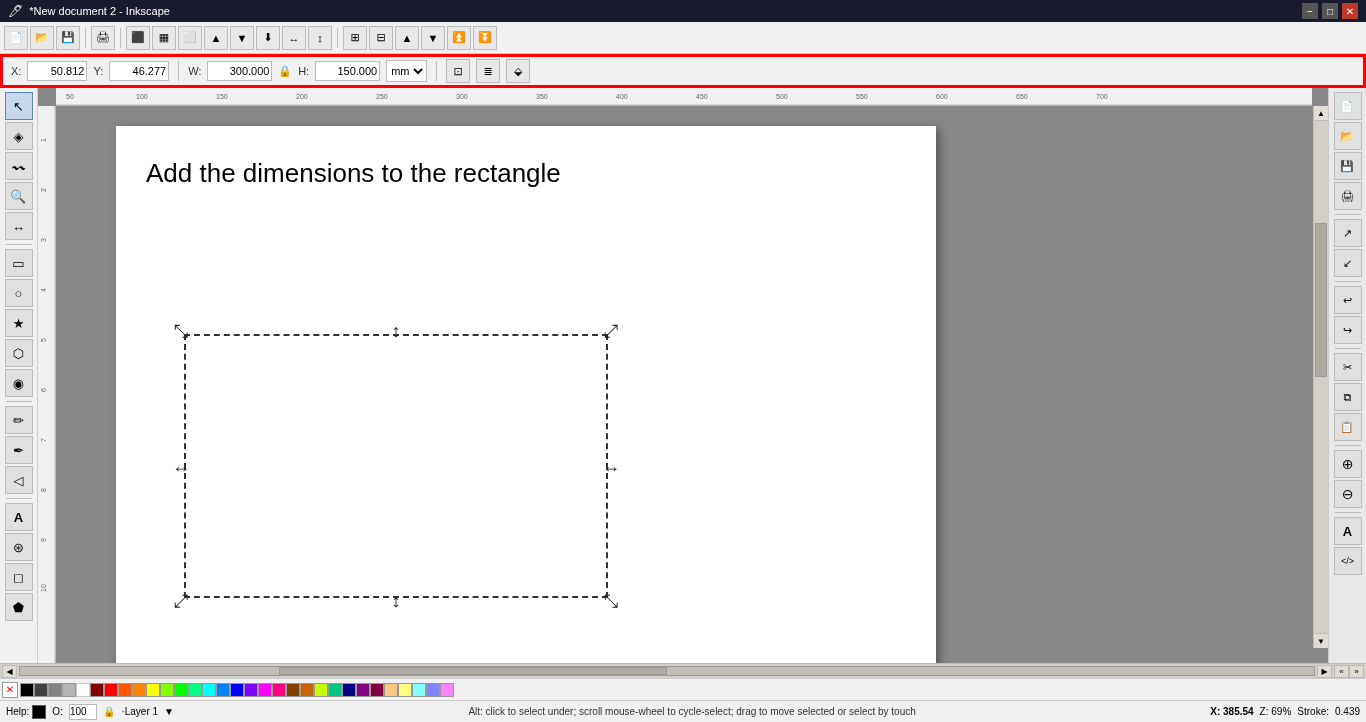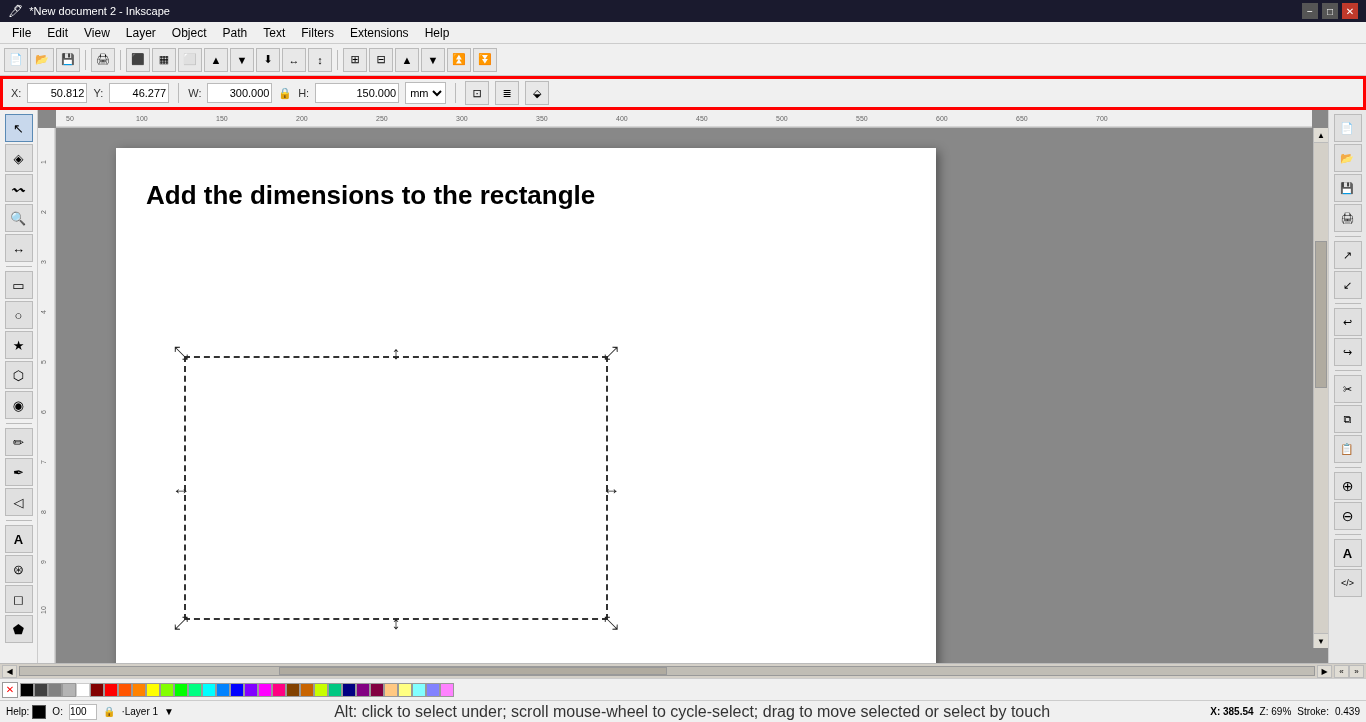--- a/index.html
+++ b/index.html
@@ -204,32 +204,20 @@
       <span style="font-size:12px;">🖊</span>
       <span>*New document 2 - Inkscape</span>
     </div>
     <div id="titlebar-controls">
       <button class="title-btn">−</button>
       <button class="title-btn">□</button>
       <button class="title-btn" style="background:#c0392b;">✕</button>
     </div>
   </div>
 
-  <div id="menubar">
-    <span class="menu-item">File</span>
-    <span class="menu-item">Edit</span>
-    <span class="menu-item">View</span>
-    <span class="menu-item">Layer</span>
-    <span class="menu-item">Object</span>
-    <span class="menu-item">Path</span>
-    <span class="menu-item">Text</span>
-    <span class="menu-item">Filters</span>
-    <span class="menu-item">Extensions</span>
-    <span class="menu-item">Help</span>
-  </div>
 
   <div id="toolbar-area">
     <button class="tb-btn" title="New">📄</button>
     <button class="tb-btn" title="Open">📂</button>
     <button class="tb-btn" title="Save">💾</button>
     <div class="tb-separator"></div>
     <button class="tb-btn" title="Print">🖨</button>
     <div class="tb-separator"></div>
     <button class="tb-btn">⬛</button>
     <button class="tb-btn">▦</button>
@@ -251,21 +239,21 @@
   <div id="coord-toolbar" style="background:#f0f0f0; border:3px solid red; display:flex; align-items:center; height:34px; padding:0 8px; gap:6px;">
     <span class="coord-label">X:</span>
     <input class="coord-input" type="text" value="50.812" style="width: 60px;">
     <span class="coord-label">Y:</span>
     <input class="coord-input" type="text" value="46.277" style="width: 60px;">
     <div class="tb-separator"></div>
     <span class="coord-label">W:</span>
     <input class="coord-input" type="text" value="300.000" style="width: 65px; border: 1px solid rgb(187, 187, 187);">
     <span class="lock-icon">🔒</span>
     <span class="coord-label">H:</span>
-    <input class="coord-input" type="text" value="150.000" style="width: 84px; border: 1px solid rgb(187, 187, 187);">
+    <input class="coord-input" type="text" value="150.000" style="width: 65px; border: 1px solid rgb(187, 187, 187);">
     <select class="coord-select" style="height:22px;">
       <option>mm</option>
       <option>px</option>
       <option>in</option>
       <option>cm</option>
     </select>
     <div class="tb-separator"></div>
     <button class="tb-btn">⊡</button>
     <button class="tb-btn">≣</button>
     <button class="tb-btn">⬙</button>
@@ -330,21 +318,21 @@
           <text x="2" y="280" font-size="7" fill="#666" transform="rotate(-90, 8, 280)">6</text>
           <text x="2" y="330" font-size="7" fill="#666" transform="rotate(-90, 8, 330)">7</text>
           <text x="2" y="380" font-size="7" fill="#666" transform="rotate(-90, 8, 380)">8</text>
           <text x="2" y="430" font-size="7" fill="#666" transform="rotate(-90, 8, 430)">9</text>
           <text x="2" y="480" font-size="7" fill="#666" transform="rotate(-90, 8, 480)">10</text>
         </svg>
       </div>
 
       <div style="position:absolute;top:38px;left:78px;width:820px;height:580px;background:white;box-shadow:3px 3px 10px rgba(0,0,0,0.4);">
 
-        <div style="position:absolute;top:30px;left:30px;font-size:26px;font-weight:bold;color:#000;line-height:1.35;">
+        <div style="position:absolute;top:30px;left:30px;font-size:26px;font-weight:normal;color:#000;line-height:1.35;">
           <div>Add the dimensions to the rectangle</div>
         </div>
 
         <div style="position:absolute;top:200px;left:60px;width:440px;height:280px;">
 
           <div style="position:absolute;top:8px;left:8px;right:8px;bottom:8px;border:2px dashed #333;background:transparent;"></div>
 
           <div class="sel-handle tl" style="position:absolute;top:0;left:0;font-size:18px;color:#222;cursor:nw-resize;">⤡</div>
           <div class="sel-handle tc" style="position:absolute;top:0;left:50%;transform:translateX(-50%);font-size:18px;color:#222;cursor:n-resize;">↕</div>
           <div class="sel-handle tr" style="position:absolute;top:0;right:0;font-size:18px;color:#222;cursor:ne-resize;">⤢</div>
@@ -443,21 +431,21 @@
     <span style="font-size:10px;">O:</span>
     <input type="text" value="100" style="width: 28px; height: 16px; font-size: 10px; border: 1px solid rgb(187, 187, 187);">
 
     <div style="font-size:10px;cursor:pointer;">🔒</div>
 
     <span style="font-size:10px;">·Layer 1</span>
 
     <div style="font-size:10px;cursor:pointer;">▼</div>
     <div style="flex:1;"></div>
 
-    <span style="font-size:16px;color:#333;">Alt: click to select under; scroll mouse-wheel to cycle-select; drag to move selected or select by touch</span>
+    <span style="font-size:10px;color:#333;">Alt: click to select under; scroll mouse-wheel to cycle-select; drag to move selected or select by touch</span>
     <div style="flex:1;"></div>
 
     <span style="font-size:10px;font-weight:bold;">X: 385.54</span>
 
     <span style="font-size:10px;">Z: 69%</span>
 
     <span style="font-size:10px;">Stroke:</span>
     <span style="font-size:10px;">0.439</span>
   </div>
 </div>

